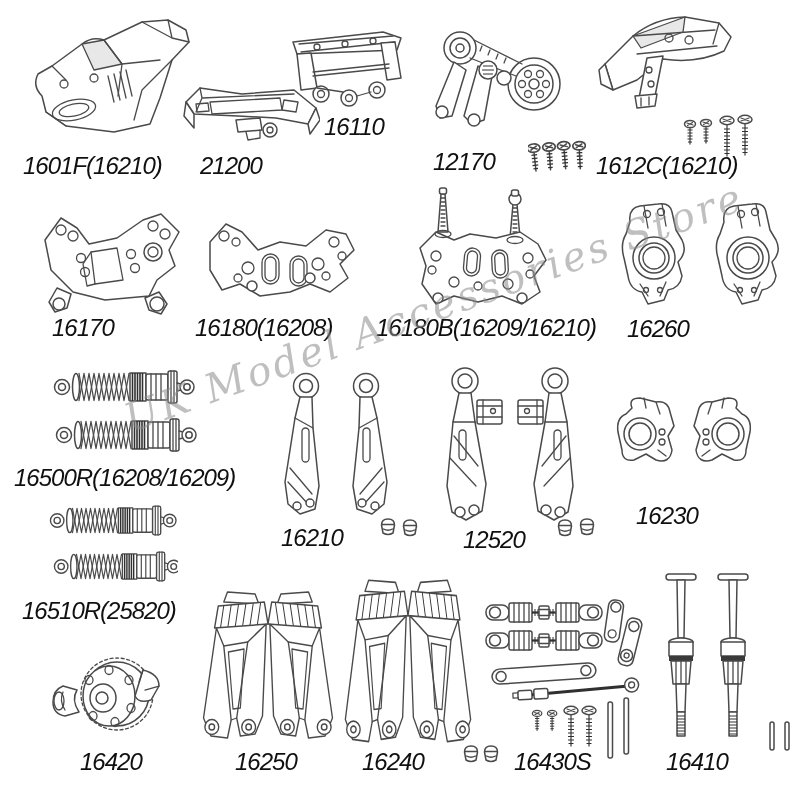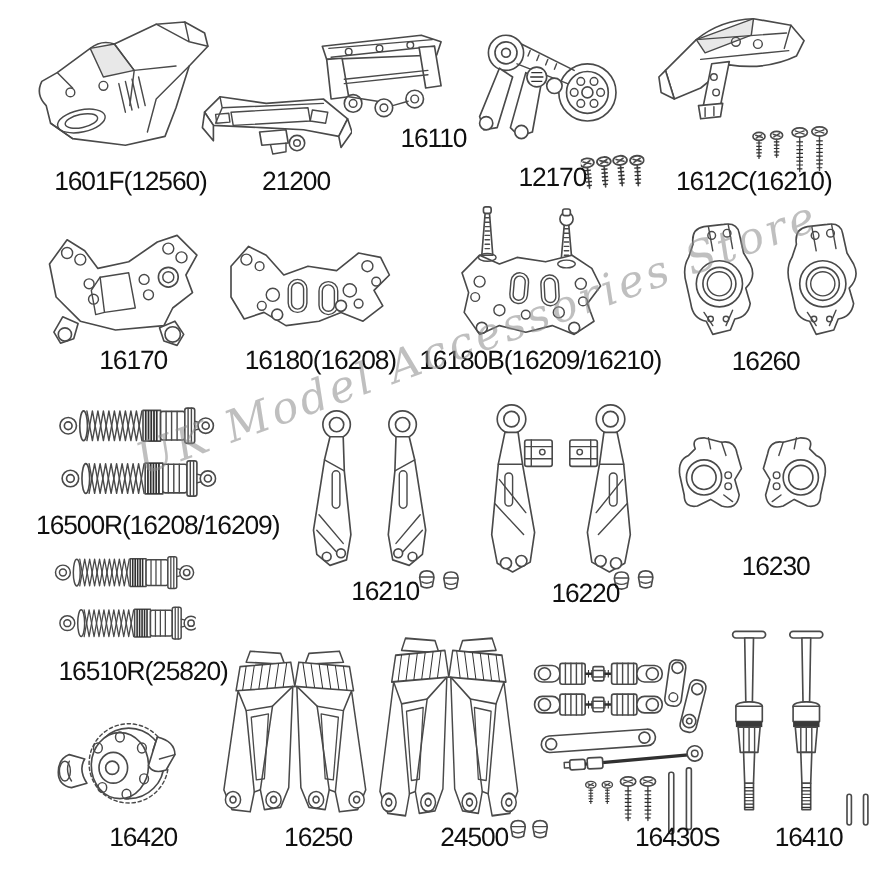--- a/index.html
+++ b/index.html
@@ -1,20 +1,20 @@
 <!DOCTYPE html>
 <html><head>
 <meta charset="utf-8">
 <style>
   html,body{margin:0;padding:0;}
   body{width:800px;height:800px;background:#ffffff;position:relative;overflow:hidden;
        font-family:"Liberation Sans",sans-serif;}
   .drw{position:absolute;}
   .lbl{position:absolute;font-size:24px;letter-spacing:-1px;color:#101010;
-       text-align:right;white-space:nowrap;}
+       text-align:left;white-space:nowrap;font-style:italic;}
   .wm{position:absolute;left:118px;top:398px;transform:rotate(-20deg);transform-origin:0 0;
       font-family:"DejaVu Serif",serif;font-style:italic;font-size:40px;letter-spacing:3px;
       color:#8c8c8c;opacity:.55;white-space:nowrap;pointer-events:none;z-index:9;}
   .fw{fill:#ffffff;stroke:#4a4a4a;stroke-width:1.5;stroke-linejoin:round;stroke-linecap:round;}
   .ln{fill:none;stroke:#4a4a4a;stroke-width:1.3;stroke-linejoin:round;stroke-linecap:round;}
   .dk{fill:none;stroke:#303030;}
   .shade{fill:#e8e8e8;stroke:#4a4a4a;stroke-width:1.3;stroke-linejoin:round;}
 </style>
 </head>
 <body>
@@ -407,33 +407,33 @@
 <svg class="drw" style="left:662px;top:570px" width="92" height="182" viewBox="0 0 92 182">
   <use href="#dshaft" x="4" y="2"></use>
   <use href="#dshaft" x="56" y="2"></use>
 </svg>
 
 <svg class="drw" style="left:764px;top:720px" width="36" height="34" viewBox="0 0 36 34">
   <rect class="fw" x="6" y="2" width="4" height="28" rx="2"></rect>
   <rect class="fw" x="21" y="2" width="4" height="28" rx="2"></rect>
 </svg>
 
-<div class="lbl" style="left:23px;top:152px;width:165px">1601F(12560)</div>
+<div class="lbl" style="left:23px;top:152px;width:165px">1601F(16210)</div>
 <div class="lbl" style="left:200px;top:152px;width:100px">21200</div>
 <div class="lbl" style="left:324px;top:113px;width:100px">16110</div>
 <div class="lbl" style="left:433px;top:148px;width:100px">12170</div>
 <div class="lbl" style="left:596px;top:152px;width:160px">1612C(16210)</div>
 <div class="lbl" style="left:52px;top:314px;width:100px">16170</div>
 <div class="lbl" style="left:195px;top:314px;width:165px">16180(16208)</div>
 <div class="lbl" style="left:376px;top:314px;width:225px">16180B(16209/16210)</div>
 <div class="lbl" style="left:627px;top:315px;width:100px">16260</div>
 <div class="lbl" style="left:14px;top:464px;width:240px">16500R(16208/16209)</div>
 <div class="lbl" style="left:22px;top:597px;width:185px">16510R(25820)</div>
 <div class="lbl" style="left:281px;top:524px;width:100px">16210</div>
-<div class="lbl" style="left:463px;top:526px;width:100px">16220</div>
+<div class="lbl" style="left:463px;top:526px;width:100px">12520</div>
 <div class="lbl" style="left:636px;top:502px;width:100px">16230</div>
-<div class="lbl" style="left:61px;top:748px;width:100px">16420</div>
-<div class="lbl" style="left:220px;top:748px;width:100px">16250</div>
-<div class="lbl" style="left:362px;top:748px;width:100px">24500</div>
+<div class="lbl" style="left:80px;top:748px;width:100px">16420</div>
+<div class="lbl" style="left:235px;top:748px;width:100px">16250</div>
+<div class="lbl" style="left:362px;top:748px;width:100px">16240</div>
 <div class="lbl" style="left:514px;top:748px;width:140px">16430S</div>
 <div class="lbl" style="left:666px;top:748px;width:100px">16410</div>
 
 <div class="wm">UK Model Accessories Store</div>
 
 </body></html>

